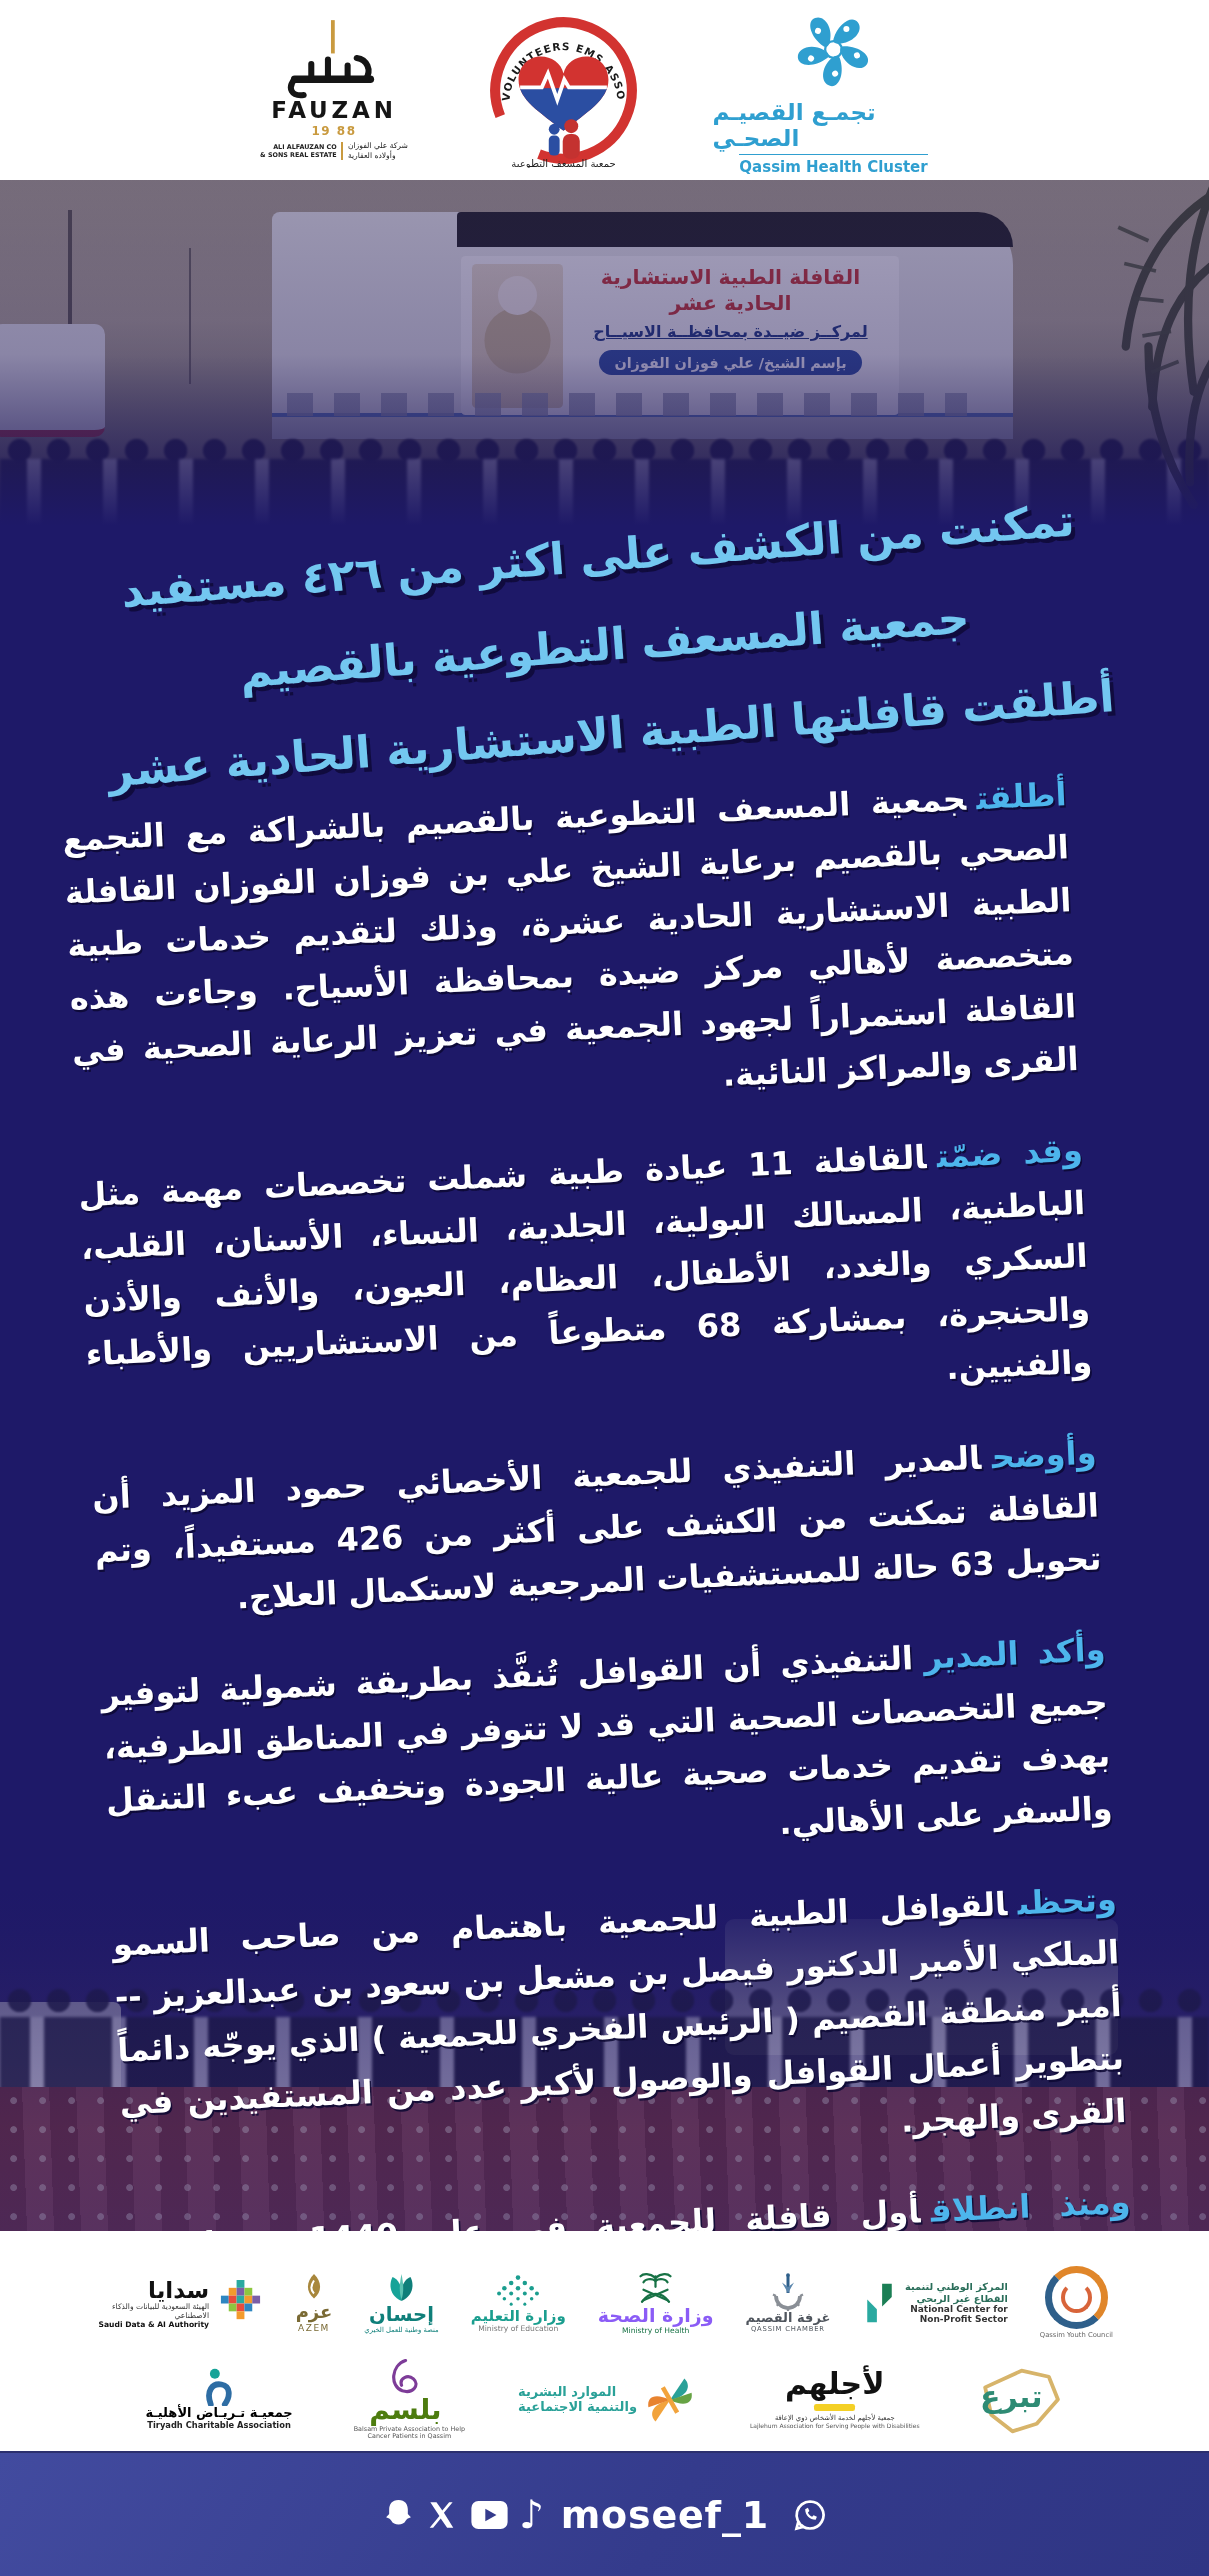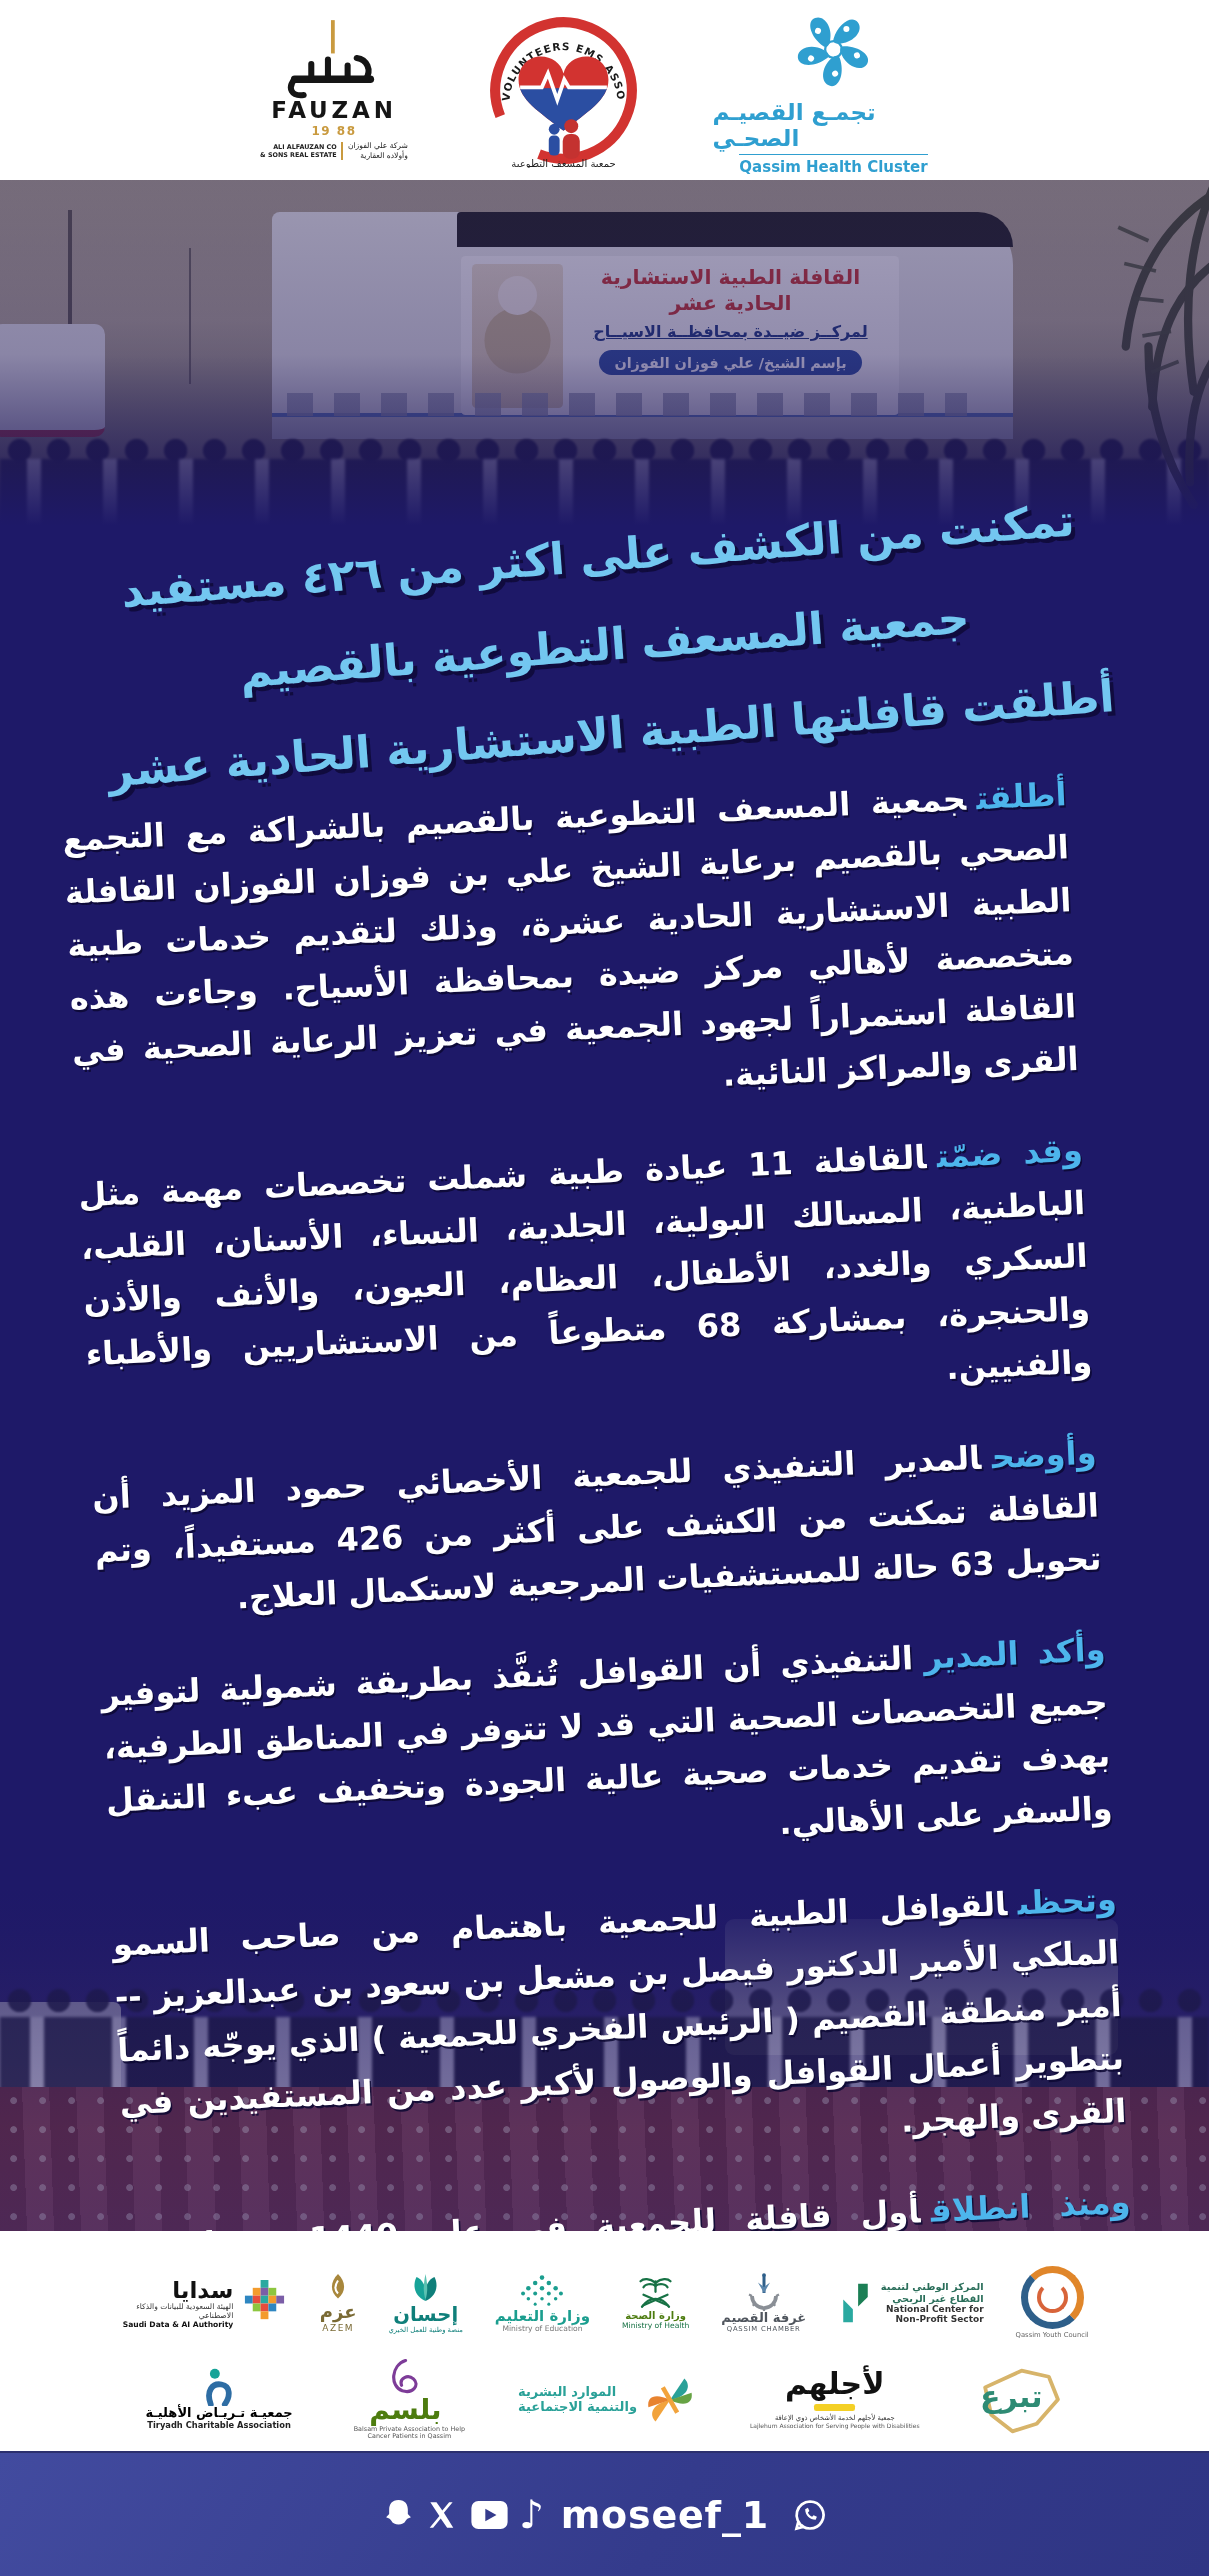--- a/index.html
+++ b/index.html
@@ -9,21 +9,21 @@
   
   .header{position:absolute;top:0;left:0;width:1209px;height:180px;background:#ffffff;z-index:5;
           display:flex;align-items:center;justify-content:center;gap:72px;}
   .logo-block{display:flex;flex-direction:column;align-items:center;}
   
   .fauzan{width:159px;}
   .fz-brand{font-size:23px;font-weight:bold;color:#151515;letter-spacing:3.8px;position:relative;line-height:1;}
   .fz-year{font-size:12px;color:#c99a3f;font-weight:bold;letter-spacing:1.5px;margin-top:2px;}
   .fz-row{display:flex;align-items:center;gap:4.5px;margin-top:3px;}
   .fz-en{font-size:6.4px;color:#222;text-align:right;line-height:1.25;font-weight:bold;}
-  .fz-ar{font-size:7.6px;color:#222;text-align:right;line-height:1.25;}
+  .fz-ar{font-size:7.6px;color:#222;text-align:left;line-height:1.25;}
   .fz-div{width:2.3px;height:18px;background:#c99a3f;}
   
   .ems svg{display:block;}
   
   .qhc{width:242px;color:#2f9fd0;}
   .qhc-ar{font-size:23px;font-weight:bold;margin-top:4.5px;}
   .qhc-en{font-size:15px;font-weight:bold;border-top:1.5px solid #2f9fd0;padding-top:3px;margin-top:3px;}
 
   
   .photo-top{position:absolute;top:180px;left:0;width:1209px;height:349px;overflow:hidden;z-index:1;}
@@ -86,21 +86,21 @@
   .sdaia-tx{text-align:right;}
   .sdaia-ar{font-size:23px;font-weight:bold;color:#111;}
   .sdaia-sub{font-size:7.6px;color:#333;width:113px;}
   .sdaia-en{font-size:7.6px;color:#111;font-weight:bold;}
   .azem-ar{font-size:18px;color:#7a6a34;font-weight:bold;}
   .azem-en{font-size:9px;color:#7a6a34;letter-spacing:1.5px;}
   .ehsan-ar{font-size:19.6px;color:#0f7f7a;font-weight:bold;}
   .ehsan-sub{font-size:6.8px;color:#0f7f7a;}
   .moe-ar{font-size:15px;color:#1b9e8f;font-weight:bold;}
   .moe-en{font-size:7.6px;color:#777;}
-  .moh-ar{font-size:10px;color:#4d7c0f;font-weight:bold;}
+  .moh-ar{font-size:19px;color:#8b5cf6;font-weight:bold;}
   .moh-en{font-size:7.6px;color:#177245;}
   .chm-ar{font-size:13px;color:#50565e;font-weight:bold;}
   .chm-en{font-size:6.8px;color:#50565e;letter-spacing:0.8px;}
   .ncnp{flex-direction:row;gap:7.6px;}
   .ncnp-tx{text-align:right;}
   .ncnp-ar{font-size:9.8px;color:#2a6e5a;font-weight:bold;}
   .ncnp-en{font-size:9px;color:#333;font-weight:bold;}
   .qyc-ring{width:63px;height:63px;border-radius:50%;border:7.6px solid #e0862a;border-left-color:#2e5f8a;border-bottom-color:#2e5f8a;position:relative;}
   .qyc-ring::after{content:"";position:absolute;inset:9px;border-radius:50%;border:4.5px solid #d8643a;border-top-color:transparent;}
   .qyc-en{font-size:6.8px;color:#666;margin-top:2.3px;}

